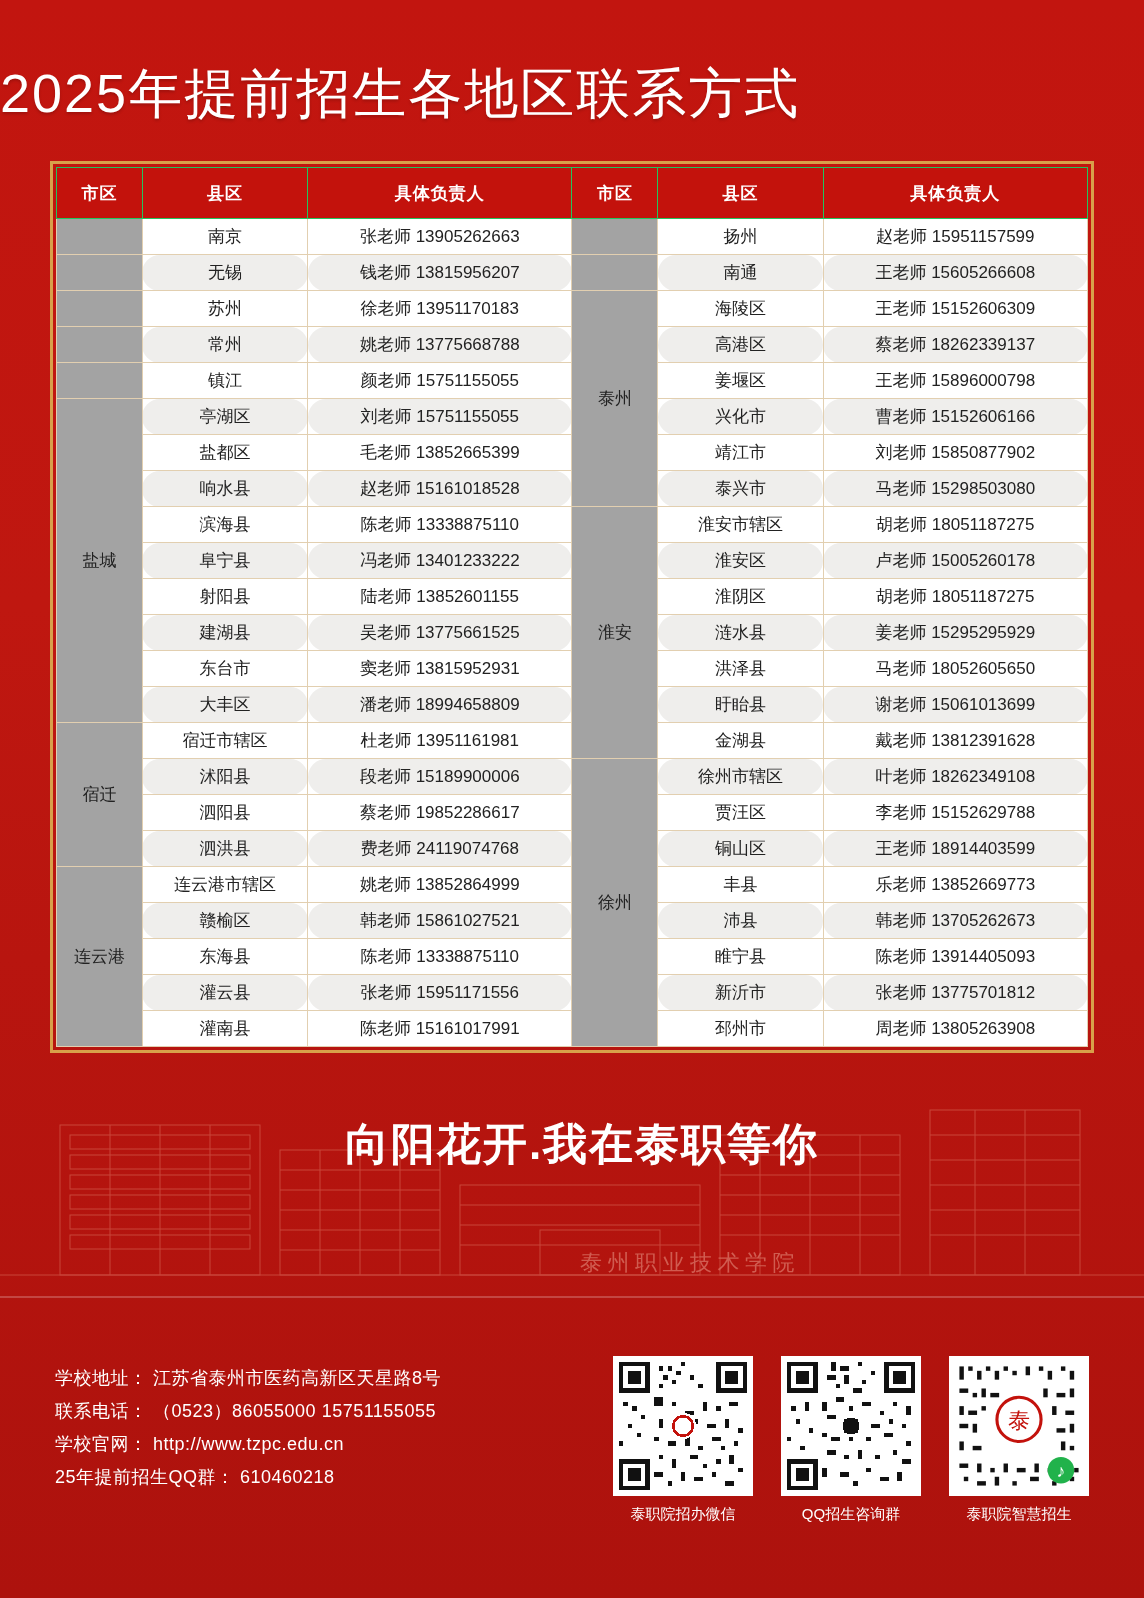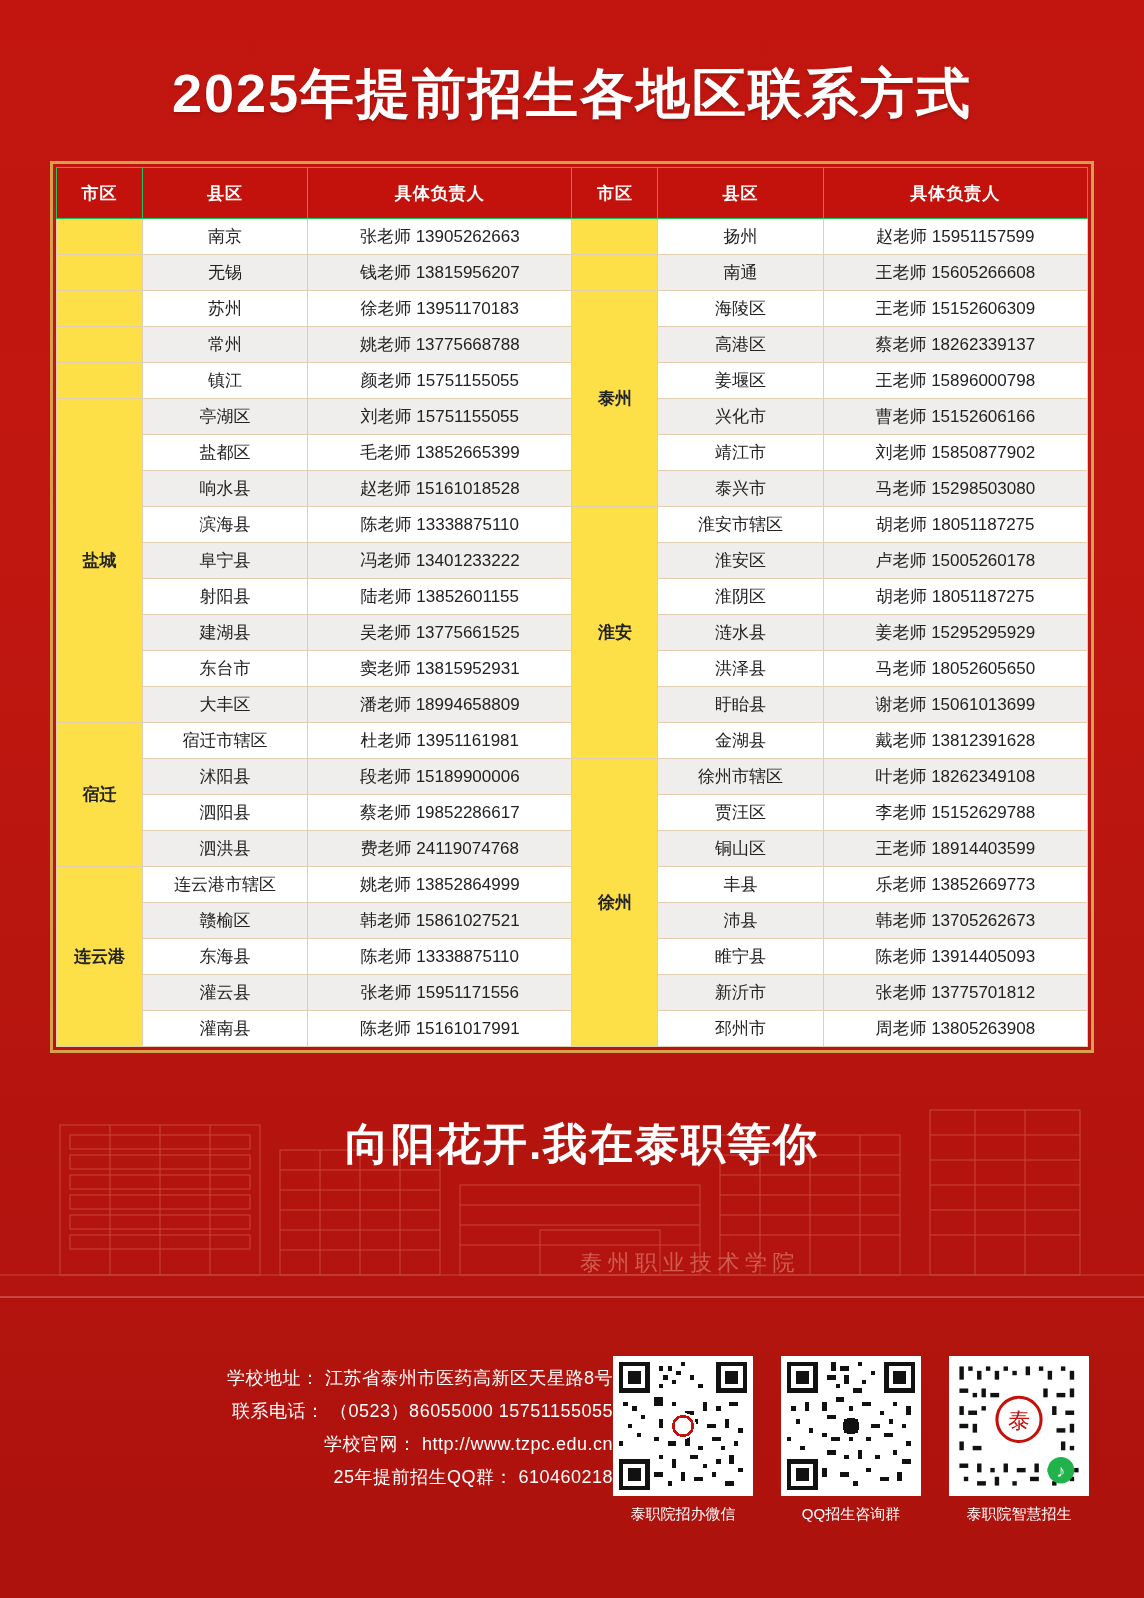--- a/index.html
+++ b/index.html
@@ -16,23 +16,22 @@
     position: relative;
   }
   .poster {
     position: relative;
     width: 1144px;
     height: 1598px;
     background: linear-gradient(180deg, #c2150f 0%, #bf1710 38%, #b8150f 60%, #ad120d 100%);
     overflow: hidden;
   }
   .title {
-    text-align: center;
     font-size: 54px;
-    font-weight: bold;
+    font-weight: normal;
     letter-spacing: 2px;
     padding-top: 58px;
     color: #ffffff;
     text-shadow: 0 2px 3px rgba(0,0,0,0.18);
   }
   .table-frame {
     margin: 30px 50px 0 50px;
     border: 3px solid #d8a04a;
     padding: 3px;
     background: #c5181100;
@@ -56,24 +55,25 @@
   table.contacts td {
     border: 1px solid #e2cfb0;
     height: 33px;
     text-align: center;
     color: #222222;
     font-size: 17px;
     background: #ffffff;
   }
   table.contacts td.alt {
     background: #efeeec;
+    border-radius: 18px;
   }
   table.contacts td.city {
-    background: #fde047;
-    font-weight: bold;
+    background: #a3a3a3;
+    font-weight: normal;
   }
   col.c-city { width: 78px; }
   col.c-county { width: 150px; }
   col.c-person { width: 240px; }
 
   .slogan {
     text-align: center;
     font-size: 44px;
     font-weight: bold;
     margin-top: 62px;
@@ -107,21 +107,20 @@
     right: 0;
     height: 268px;
     display: flex;
     align-items: flex-start;
     padding: 20px 55px 0 55px;
     box-sizing: border-box;
   }
   .footer-info {
     flex: 1;
     padding-top: 12px;
-    text-align: right;
   }
   .footer-info .line {
     font-size: 18px;
     line-height: 33px;
     color: #ffffff;
     letter-spacing: 0.5px;
     white-space: nowrap;
   }
   .qr-group {
     display: flex;

